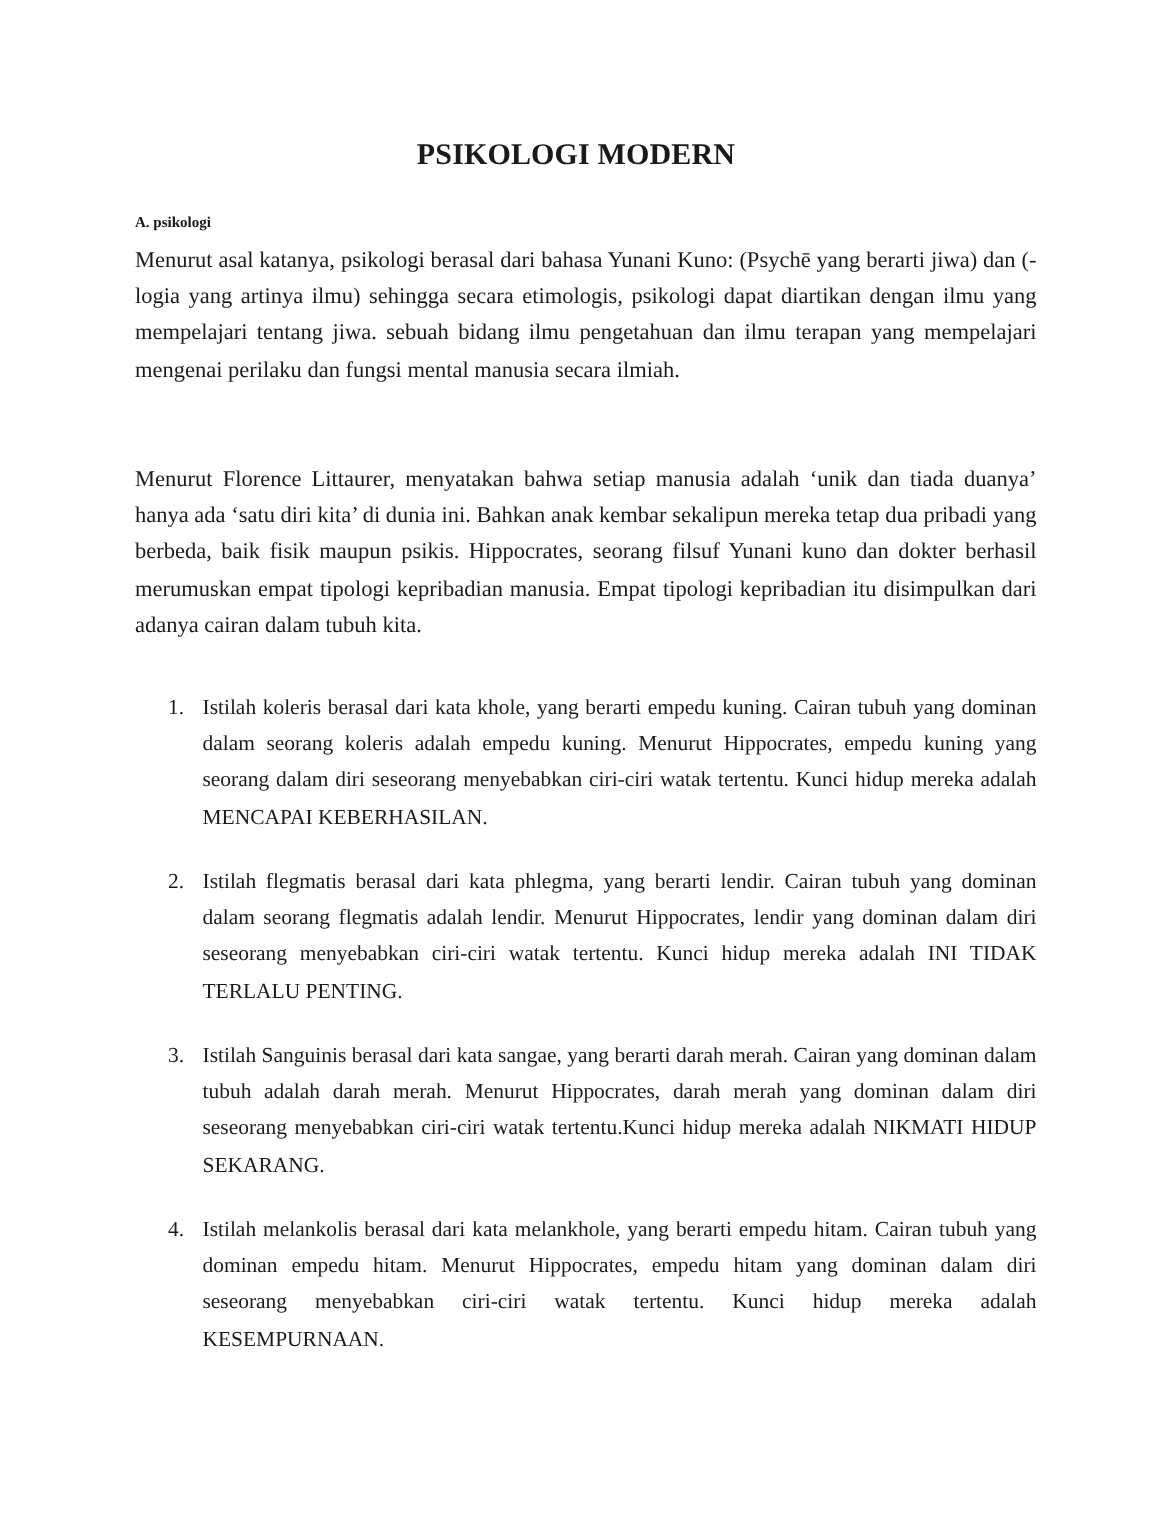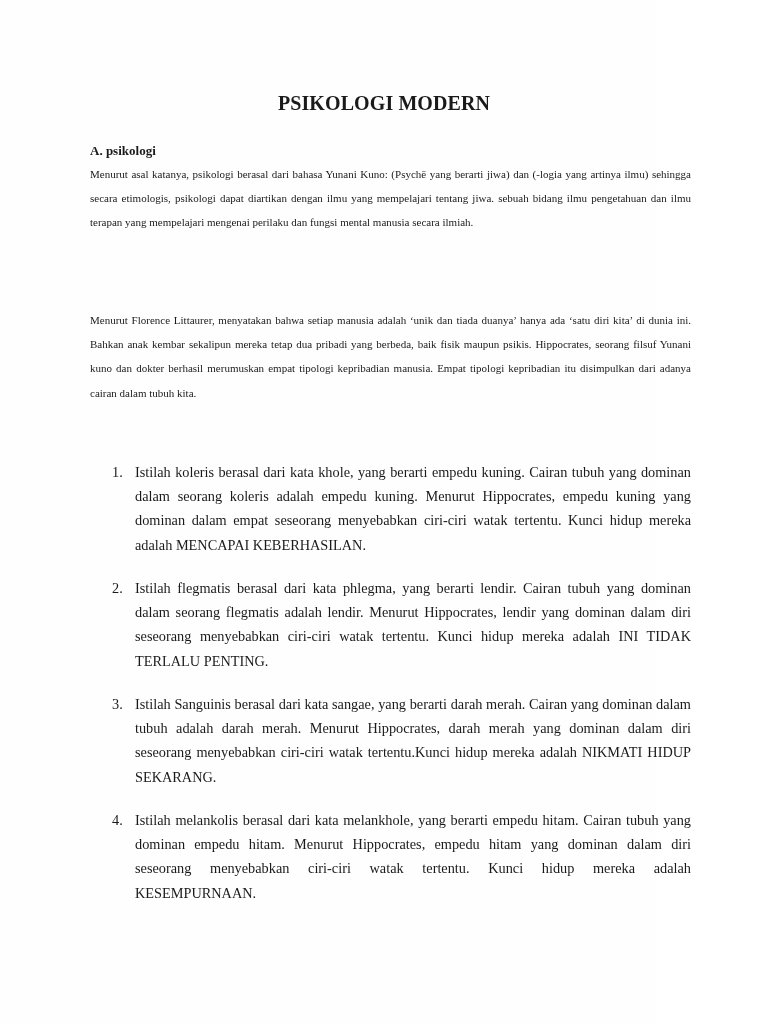--- a/index.html
+++ b/index.html
@@ -8,24 +8,24 @@
     position: absolute; left: 0; top: 0; width: 656px; height: 1024px;
     background: #fefefe; color: #1a1a1a;
     font-family: "Liberation Serif", "DejaVu Serif", serif;
   }
   .title {
     position: absolute; top: 92px; left: 0; width: 768px; text-align: center;
     font-size: 20px; font-weight: bold; letter-spacing: 0.1px;
   }
   .text-block {
     position: absolute; left: 90px; width: 601px;
-    font-size: 11px; line-height: 24.2px; text-align: justify;
+    font-size: 15px; line-height: 24.2px; text-align: justify;
     text-align-last: left;
   }
-  .heading { font-weight: bold; font-size: 13px; font-family: Liberation Serif, serif; }
+  .heading { font-weight: bold; font-size: 10px; font-family: Liberation Serif, serif; }
   .sec-a-head { position: absolute; left: 90px; top: 143px; }
   .sec-a-body { top: 162px; }
   .sec-b-head { position: absolute; left: 90px; top: 282px; }
   .sec-b-body { top: 308px; }
   .list { position: absolute; left: 90px; width: 601px; margin: 0; padding: 0; list-style: none; }
   .list-item {
     position: relative; padding-left: 45px;
     font-size: 14.3px; line-height: 24.2px; text-align: justify; text-align-last: left;
   }
   .list-num { position: absolute; left: 22px; top: 0; }
@@ -41,21 +41,21 @@
   <div class="title">PSIKOLOGI MODERN</div>
 
   <div class="heading sec-a-head">A.  psikologi</div>
   <div class="text-block sec-a-body">Menurut asal katanya, psikologi berasal dari bahasa Yunani Kuno: (Psychē yang berarti jiwa) dan  (-logia yang artinya ilmu) sehingga secara etimologis, psikologi dapat diartikan dengan ilmu yang mempelajari tentang jiwa. sebuah bidang ilmu pengetahuan dan ilmu terapan yang mempelajari mengenai perilaku dan fungsi mental manusia secara ilmiah.</div>
 
   <div class="text-block sec-b-body">Menurut Florence Littaurer, menyatakan bahwa setiap manusia adalah ‘unik dan tiada duanya’ hanya ada ‘satu diri kita’ di dunia ini. Bahkan anak kembar sekalipun mereka tetap dua pribadi yang berbeda, baik fisik maupun psikis. Hippocrates, seorang filsuf Yunani kuno dan dokter berhasil merumuskan empat tipologi kepribadian manusia. Empat tipologi kepribadian itu disimpulkan dari adanya cairan dalam tubuh kita.</div>
 
   <ol class="list">
     <li class="list-item item-1" style="width:556px;">
       <span class="list-num">1.</span>
-      <span>Istilah koleris berasal dari kata khole, yang berarti empedu kuning. Cairan tubuh yang dominan dalam seorang koleris adalah empedu kuning. Menurut Hippocrates, empedu kuning yang dominan dalam empat seseorang menyebabkan ciri-ciri watak tertentu. Kunci hidup mereka adalah MENCAPAI KEBERHASILAN.</span>
+      <span>Istilah koleris berasal dari kata khole, yang berarti empedu kuning. Cairan tubuh yang dominan dalam seorang koleris adalah empedu kuning. Menurut Hippocrates, empedu kuning yang seorang dalam diri seseorang menyebabkan ciri-ciri watak tertentu. Kunci hidup mereka adalah MENCAPAI KEBERHASILAN.</span>
     </li>
     <li class="list-item item-2" style="width:556px;">
       <span class="list-num">2.</span>
       <span>Istilah flegmatis berasal dari kata phlegma, yang berarti lendir. Cairan tubuh yang dominan dalam seorang flegmatis adalah lendir. Menurut Hippocrates, lendir yang dominan dalam diri seseorang menyebabkan ciri-ciri watak tertentu. Kunci hidup mereka adalah INI TIDAK TERLALU PENTING.</span>
     </li>
     <li class="list-item item-3" style="width:556px;">
       <span class="list-num">3.</span>
       <span>Istilah Sanguinis berasal dari kata sangae, yang berarti darah merah. Cairan yang dominan dalam tubuh adalah darah merah. Menurut Hippocrates, darah merah yang dominan dalam diri seseorang menyebabkan ciri-ciri watak tertentu.Kunci hidup mereka adalah NIKMATI HIDUP SEKARANG.</span>
     </li>
     <li class="list-item item-4" style="width:556px;">

